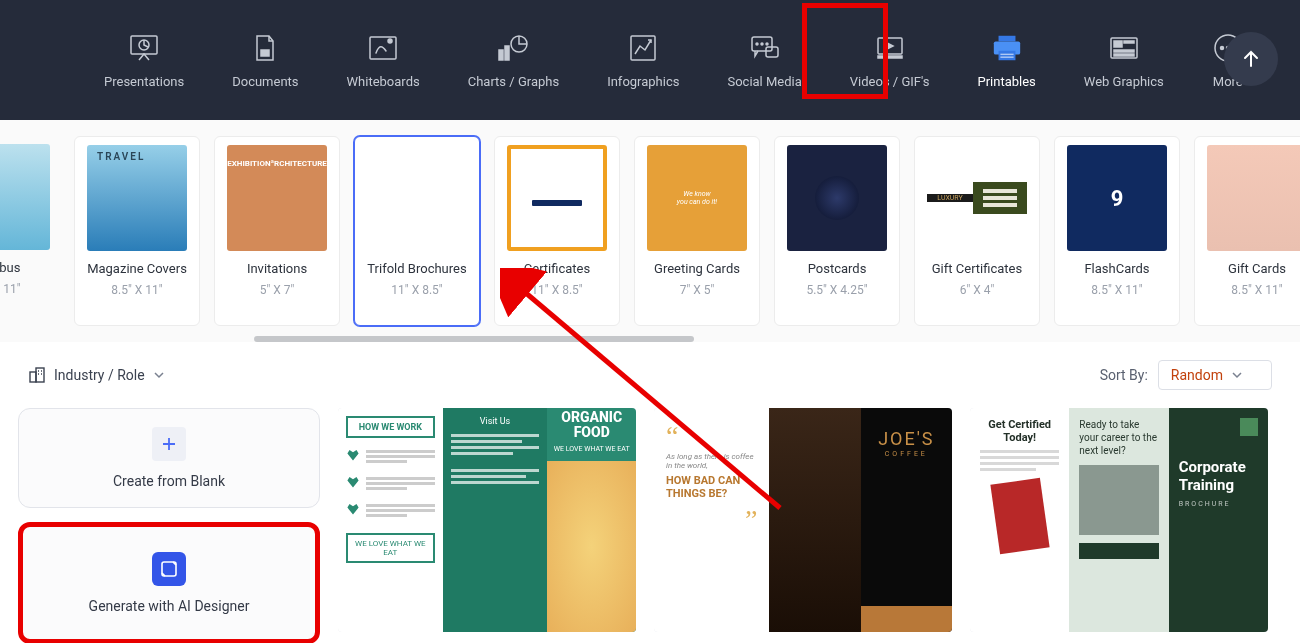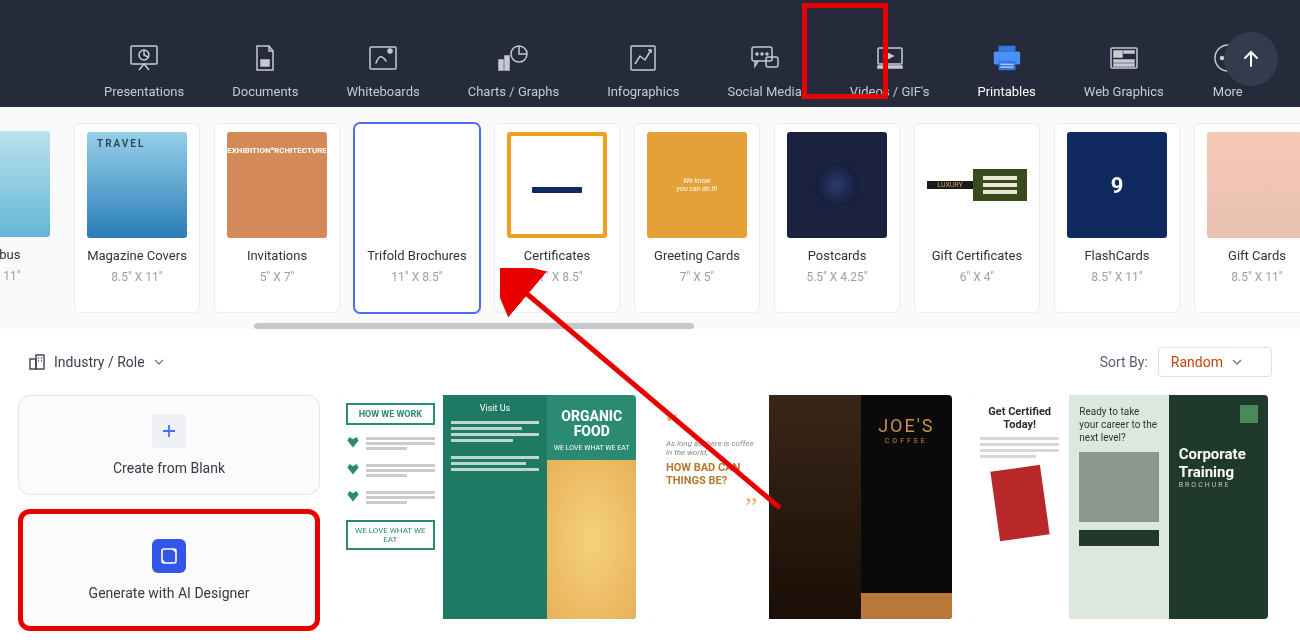--- a/index.html
+++ b/index.html
@@ -1,18 +1,18 @@
 <!DOCTYPE html>
 <html><head>
 <meta charset="utf-8">
 <style>
 * { margin: 0; padding: 0; box-sizing: border-box; font-family: -apple-system, BlinkMacSystemFont, "Segoe UI", Roboto, sans-serif; }
 body { width: 1300px; height: 643px; overflow: hidden; background: #fff; position: relative; }
 
-.topnav { background: #252b3a; height: 107px; display: flex; align-items: flex-end; padding: 0 100px; gap: 40px; position: relative; }
+.topnav { background: #252b3a; height: 120px; display: flex; align-items: center; padding: 0 100px; gap: 40px; position: relative; }
 .nav-item { display: flex; flex-direction: column; align-items: center; gap: 10px; color: #c5cad3; cursor: pointer; padding: 8px 4px; position: relative; }
 .nav-item .icon-wrap { width: 32px; height: 32px; display: flex; align-items: center; justify-content: center; }
 .nav-item .label { font-size: 13px; white-space: nowrap; }
 .nav-item.active { color: #fff; }
 .nav-highlight { position: absolute; border: 5px solid #e80000; background: transparent; width: 86px; height: 96px; top: 3px; left: 802px; pointer-events: none; }
 .nav-divider { width: 1px; height: 44px; background: #3c4252; }
 .fab { position: absolute; right: 22px; top: 32px; width: 54px; height: 54px; border-radius: 50%; background: #343b4d; display: flex; align-items: center; justify-content: center; cursor: pointer; }
 
 .subcategory-strip { height: 222px; background: #fafafa; display: flex; gap: 14px; padding: 16px 0 0 0; overflow-x: hidden; position: relative; }
 .subcategory-strip::after { content:''; position:absolute; bottom:0; left:254px; width:440px; height:6px; background:#c5c7ca; border-radius:3px; }
@@ -69,21 +69,21 @@
 .tpl-organic .c1{flex:1;background:#fff;padding:8px;}
 .tpl-organic .c1 .hdr{border:2px solid #2a8a72;padding:4px 6px;font-size:9px;color:#2a8a72;font-weight:700;text-align:center;margin-bottom:10px;}
 .tpl-organic .c1 .row{display:flex;align-items:flex-start;gap:6px;margin:10px 0;}
 .tpl-organic .c1 .heart{width:14px;height:14px;background:#2a8a72;clip-path:polygon(50% 90%,10% 40%,25% 15%,50% 30%,75% 15%,90% 40%);}
 .tpl-organic .c1 .txt{flex:1;}
 .tpl-organic .c1 .txt div{height:3px;background:#ccc;margin:2px 0;}
 .tpl-organic .c1 .ftr{border:2px solid #2a8a72;padding:4px 6px;font-size:8px;color:#2a8a72;text-align:center;margin-top:14px;}
 .tpl-organic .c2{flex:1;background:#1f7a63;padding:8px;color:#fff;}
 .tpl-organic .c2 .vline{height:3px;background:#fff;opacity:.7;margin:3px 0;}
 .tpl-organic .c3{flex:1;background:#2a8a72;display:flex;flex-direction:column;}
-.tpl-organic .c3 .title{color:#fff;font-weight:800;font-size:14px;text-align:center;padding:14px 6px 4px;line-height:1.1;}
+.tpl-organic .c3 .title{color:#fff;font-weight:800;font-size:14px;text-align:center;padding:2px 6px 4px;line-height:1.1;}
 .tpl-organic .c3 .sub{color:#fff;font-size:7px;text-align:center;}
 .tpl-organic .c3 .img{flex:1;background:radial-gradient(#f4d27a,#e8b05a);margin-top:8px;}
 
 .tpl-coffee{display:flex;height:100%;}
 .tpl-coffee .c1{flex:1;background:#fff;padding:12px;}
 .tpl-coffee .c1 .q{font-size:28px;color:#e2b25a;font-family:Georgia,serif;}
 .tpl-coffee .c1 .head{font-size:11px;font-weight:700;color:#b87830;margin:4px 0;line-height:1.2;}
 .tpl-coffee .c2{flex:1;background:linear-gradient(#3a2618,#1a0e06);}
 .tpl-coffee .c3{flex:1;background:#0a0a0a;position:relative;}
 .tpl-coffee .c3 .logo{position:absolute;top:20px;left:0;right:0;text-align:center;color:#c89048;font-size:18px;font-family:Georgia,serif;letter-spacing:2px;}
@@ -94,21 +94,21 @@
 .tpl-corp .c1 .h{font-size:11px;font-weight:700;color:#233028;text-align:center;margin-bottom:6px;}
 .tpl-corp .c1 .l{height:3px;background:#d8d8d8;margin:3px 0;}
 .tpl-corp .c1 .book{width:50px;height:70px;background:#b82828;margin:10px auto;transform:rotate(-8deg);}
 .tpl-corp .c2{flex:1;background:#dce7de;padding:10px;}
 .tpl-corp .c2 .h{font-size:10px;color:#2a3a30;line-height:1.3;}
 .tpl-corp .c2 .img{height:70px;background:#8a9890;margin:8px 0;}
 .tpl-corp .c2 .btn{height:16px;background:#1f3a2a;margin-top:8px;}
 .tpl-corp .c3{flex:1;background:#1f3a2a;padding:14px 10px;color:#fff;position:relative;}
 .tpl-corp .c3 .sq{position:absolute;top:10px;right:10px;width:18px;height:18px;background:#4a8a5a;}
 .tpl-corp .c3 .t{font-size:15px;font-weight:700;margin-top:36px;line-height:1.2;}
-.tpl-corp .c3 .s{font-size:7px;opacity:.7;letter-spacing:2px;}
+.tpl-corp .c3 .s{font-size:7px;opacity:.7;margin-top:6px;letter-spacing:2px;}
 </style>
 </head>
 <body>
 
 <div class="topnav">
   <div class="nav-item">
     <div class="icon-wrap">
         <svg width="30" height="28" viewBox="0 0 30 28" stroke="#c5cad3" fill="none" stroke-width="1.5">
           <rect x="2" y="2" width="26" height="18" rx="1"></rect>
           <circle cx="15" cy="11" r="5"></circle>

